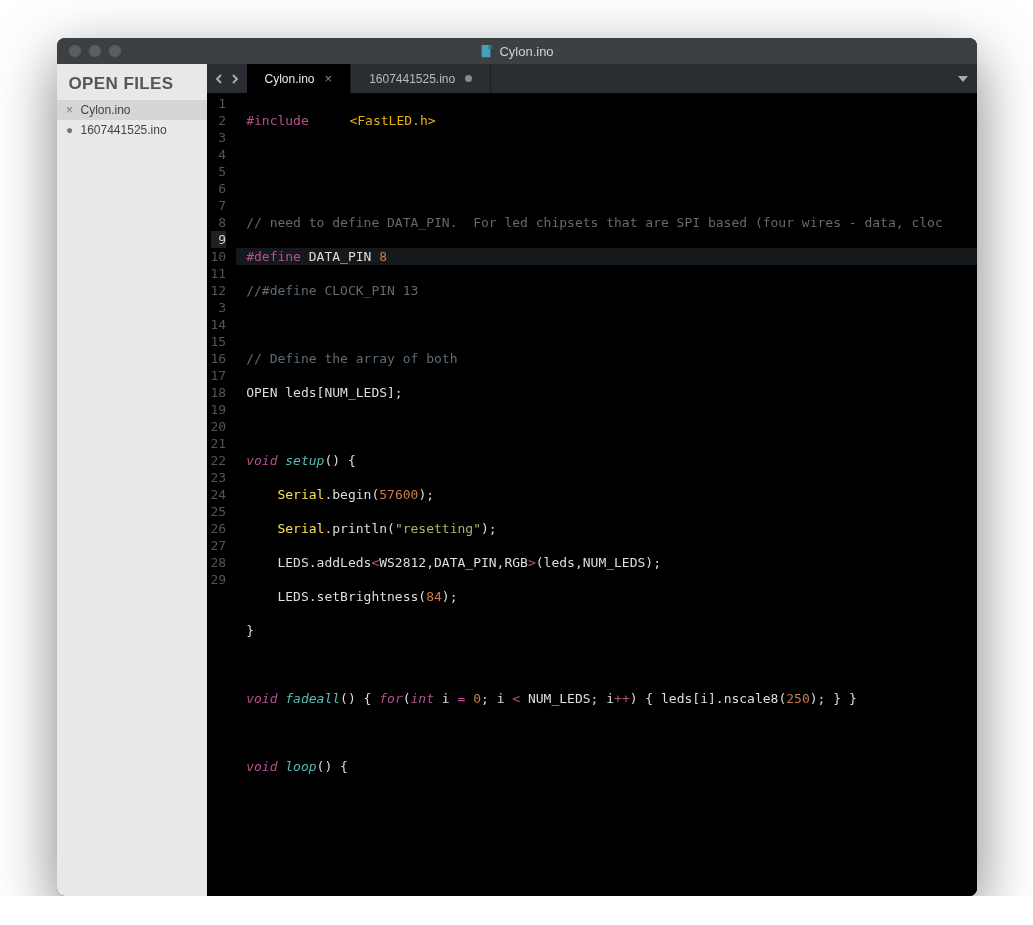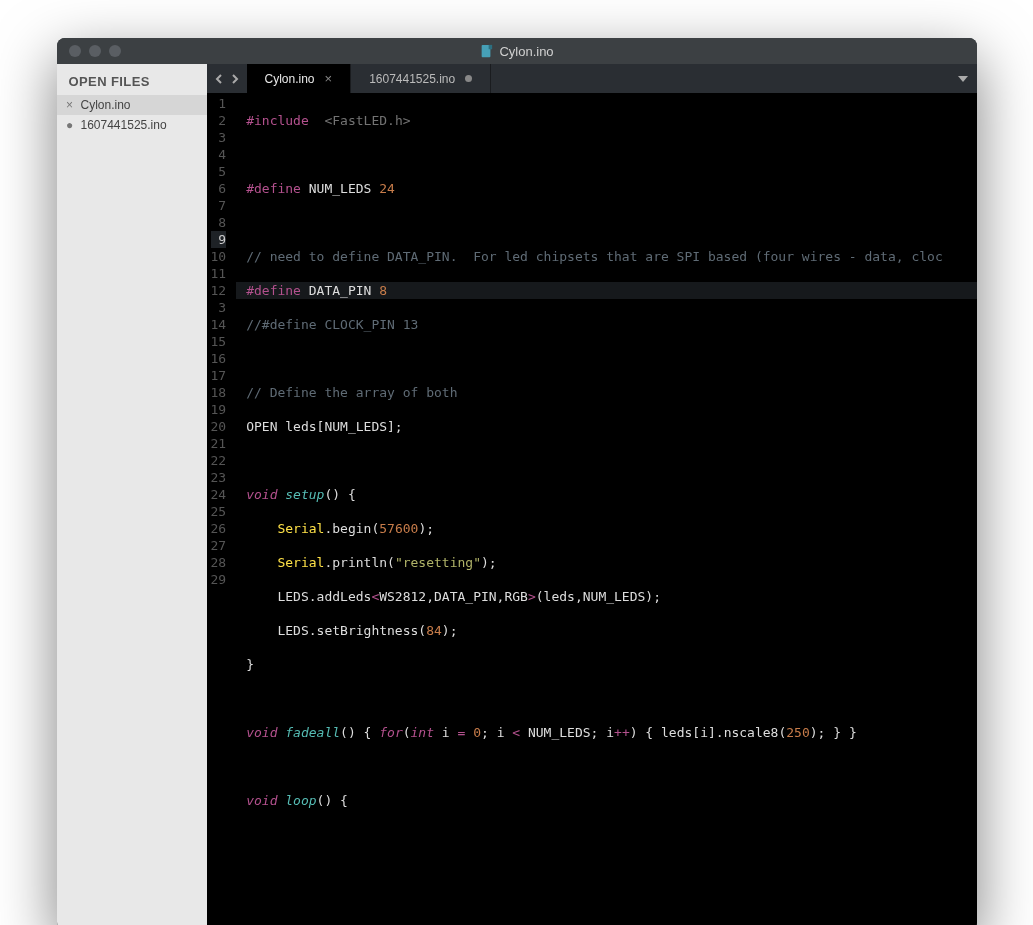--- a/index.html
+++ b/index.html
@@ -61,21 +61,21 @@
     background: #e8e8e8;
     color: #444;
     font-family: -apple-system, "Helvetica Neue", Arial, sans-serif;
     font-size: 12px;
   }
   .open-files-hdr {
     padding: 10px 12px 6px 12px;
     font-weight: 600;
     color: #555;
     letter-spacing: 0.4px;
-    font-size: 13px;
+    font-size: 17px;
   }
   .file-item {
     display: flex;
     align-items: center;
     gap: 6px;
     padding: 3px 8px 3px 8px;
     cursor: pointer;
   }
   .file-item .bullet {
     width: 10px; text-align: center;
@@ -161,21 +161,21 @@
   .c-kw   { color: #b4518e; font-style: italic; }
   .c-pp   { color: #b4518e; }
   .c-ty   { color: #b4518e; font-style: italic; }
   .c-fn   { color: #56bdb5; font-style: italic; }
   .c-id   { color: #ddd; }
   .c-str  { color: #b0b368; }
   .c-num  { color: #c77c4a; }
   .c-cm   { color: #5f6b75; }
   .c-op   { color: #b4518e; }
   .c-obj  { color: #fde047; }
-  .c-inc  { color: #737373; }
+  .c-inc  { color: #eab308; margin-left: 25px; }
 </style>
 </head>
 <body>
 
 <div class="window">
 
   <div class="titlebar">
     <div class="traffic">
       <span></span>
       <span></span>
@@ -258,21 +258,20 @@
             <div>24</div>
             <div>25</div>
             <div>26</div>
             <div>27</div>
             <div>28</div>
             <div>29</div>
           </div>
         <div class="code">
 <div class="ln"><span class="c-pp">#include</span>  <span class="c-inc">&lt;FastLED.h&gt;</span></div>
 <div class="ln"></div>
-<div class="ln"><span class="c-pp">#define</span> <span class="c-id">NUM_LEDS</span> <span class="c-num">24</span></div>
 <div class="ln"></div>
 <div class="ln"><span class="c-cm">// need to define DATA_PIN.  For led chipsets that are SPI based (four wires - data, cloc</span></div>
 <div class="ln hl"><span class="c-pp">#define</span> <span class="c-id">DATA_PIN</span> <span class="c-num">8</span></div>
 <div class="ln"><span class="c-cm">//#define CLOCK_PIN 13</span></div>
 <div class="ln"></div>
 <div class="ln"><span class="c-cm">// Define the array of both</span></div>
 <div class="ln"><span class="c-id">OPEN leds[NUM_LEDS];</span></div>
 <div class="ln"></div>
 <div class="ln"><span class="c-ty">void</span> <span class="c-fn">setup</span><span>() {</span></div>
 <div class="ln">    <span class="c-obj">Serial</span><span>.begin(</span><span class="c-num">57600</span><span>);</span></div>

